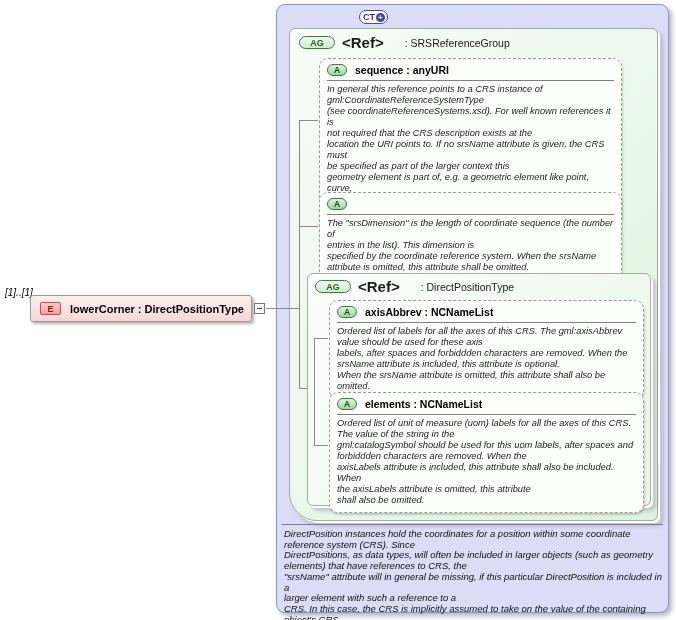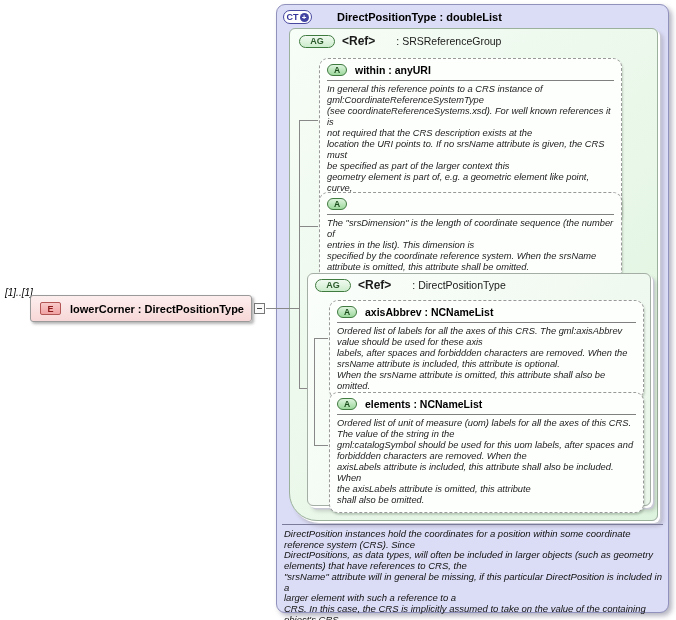--- a/index.html
+++ b/index.html
@@ -22,41 +22,41 @@
     border:1px solid #777; background:#fafafa; display:flex; align-items:center; justify-content:center; }
   .toggle-box .dash { width:5px; height:1px; background:#444; }
 
   
   .cline { position:absolute; background:#888; z-index:5; }
 
   
   .ct-container { position:absolute; left:276px; top:4px; width:393px; height:609px;
     background:#dbdcf5; border:1px solid #9191bd; border-radius:9px;
     box-shadow:3px 3px 5px rgba(90,90,120,0.45); }
-  .ct-header { position:absolute; left:6px; top:5px; display:flex; align-items:center; gap:8px; }
+  .ct-header { position:absolute; left:6px; top:5px; display:flex; align-items:center; gap:8px;flex-direction:column; }
   .badge-ct { width:29px; height:14px; border:1px solid #4949a0; border-radius:7px; background:#ffffff;
     color:#34349a; font-size:9px; font-weight:bold; display:flex; align-items:center; justify-content:center; gap:1px; }
   .plus-circle { width:9px; height:9px; border-radius:50%; background:#4343a2; color:#ffffff;
     font-size:8px; font-weight:bold; line-height:9px; text-align:center; display:inline-block; }
   .ct-title { font-size:11px; font-weight:bold; color:#000;padding-left:17px; }
 
   
   .group-box { position:absolute; border:1px solid #9cb19c;
     box-shadow:2px 2px 0 #ffffff, 3.5px 3.5px 0 #c9c9d6, 5px 5px 4px rgba(0,0,0,0.18); }
   .group-ag1 { left:12px; top:23px; width:369px; height:493px;
     background:linear-gradient(130deg,#f7fdf7 0%, #def3de 100%);
     border-radius:6px 6px 6px 28px; }
   .group-ag2 { left:17px; top:244px; width:344px; height:233px;
     background:linear-gradient(130deg,#fbfefb 0%, #e9f6e9 100%);
     border:1px solid #a5aea5; border-radius:6px; }
   .group-header { position:absolute; left:9px; top:5px; display:flex; align-items:center; gap:7px; }
   .badge-ag { width:36px; height:13px; border:1px solid #3f7a3f; border-radius:7px;
     background:linear-gradient(#f1faf1,#cdeccd); color:#2a5a2a; font-size:9px; font-weight:bold;
     display:flex; align-items:center; justify-content:center; }
-  .group-ref { font-size:12px; font-weight:bold; color:#1a1a1a; }
+  .group-ref { font-size:15px; font-weight:bold; color:#1a1a1a; }
   .group-type { font-size:10.5px; font-weight:normal; color:#1a1a1a; margin-left:14px; }
 
   
   .attr-box { position:absolute; border:1px dashed #999; border-radius:9px;
     background:#fdfffd; box-shadow:1px 2px 2px rgba(110,130,110,0.35); padding:5px 7px 6px 7px; }
   .attr-title { display:flex; align-items:center; gap:8px; font-size:10.5px; font-weight:bold; color:#000; }
   .badge-a { width:20px; height:12px; flex:0 0 auto; border:1px solid #3f7a3f; border-radius:6px;
     background:linear-gradient(#def4de,#9cd89c); color:#194a19; font-size:8.5px; font-weight:bold;
     display:flex; align-items:center; justify-content:center; }
   .attr-sep { border:0; border-top:1px solid #808080; margin:4px 0 3px 0; }
@@ -93,21 +93,21 @@
     <div class="group-box group-ag1">
       <div class="group-header">
         <span class="badge-ag">AG</span>
         <span class="group-ref">&lt;Ref&gt;</span>
         <span class="group-type">: SRSReferenceGroup</span>
       </div>
 
       <div class="attr-box" style="left:29px; top:29px; width:303px;">
         <div class="attr-title">
           <span class="badge-a">A</span>
-          <span>within : anyURI</span>
+          <span>sequence : anyURI</span>
         </div>
         <hr class="attr-sep">
         <div class="attr-doc">In general this reference points to a CRS instance of
 gml:CoordinateReferenceSystemType
 (see coordinateReferenceSystems.xsd). For well known references it is
 not required that the CRS description exists at the
 location the URI points to. If no srsName attribute is given, the CRS must
 be specified as part of the larger context this
 geometry element is part of, e.g. a geometric element like point, curve,
 etc. It is expected that this attribute will be specified

